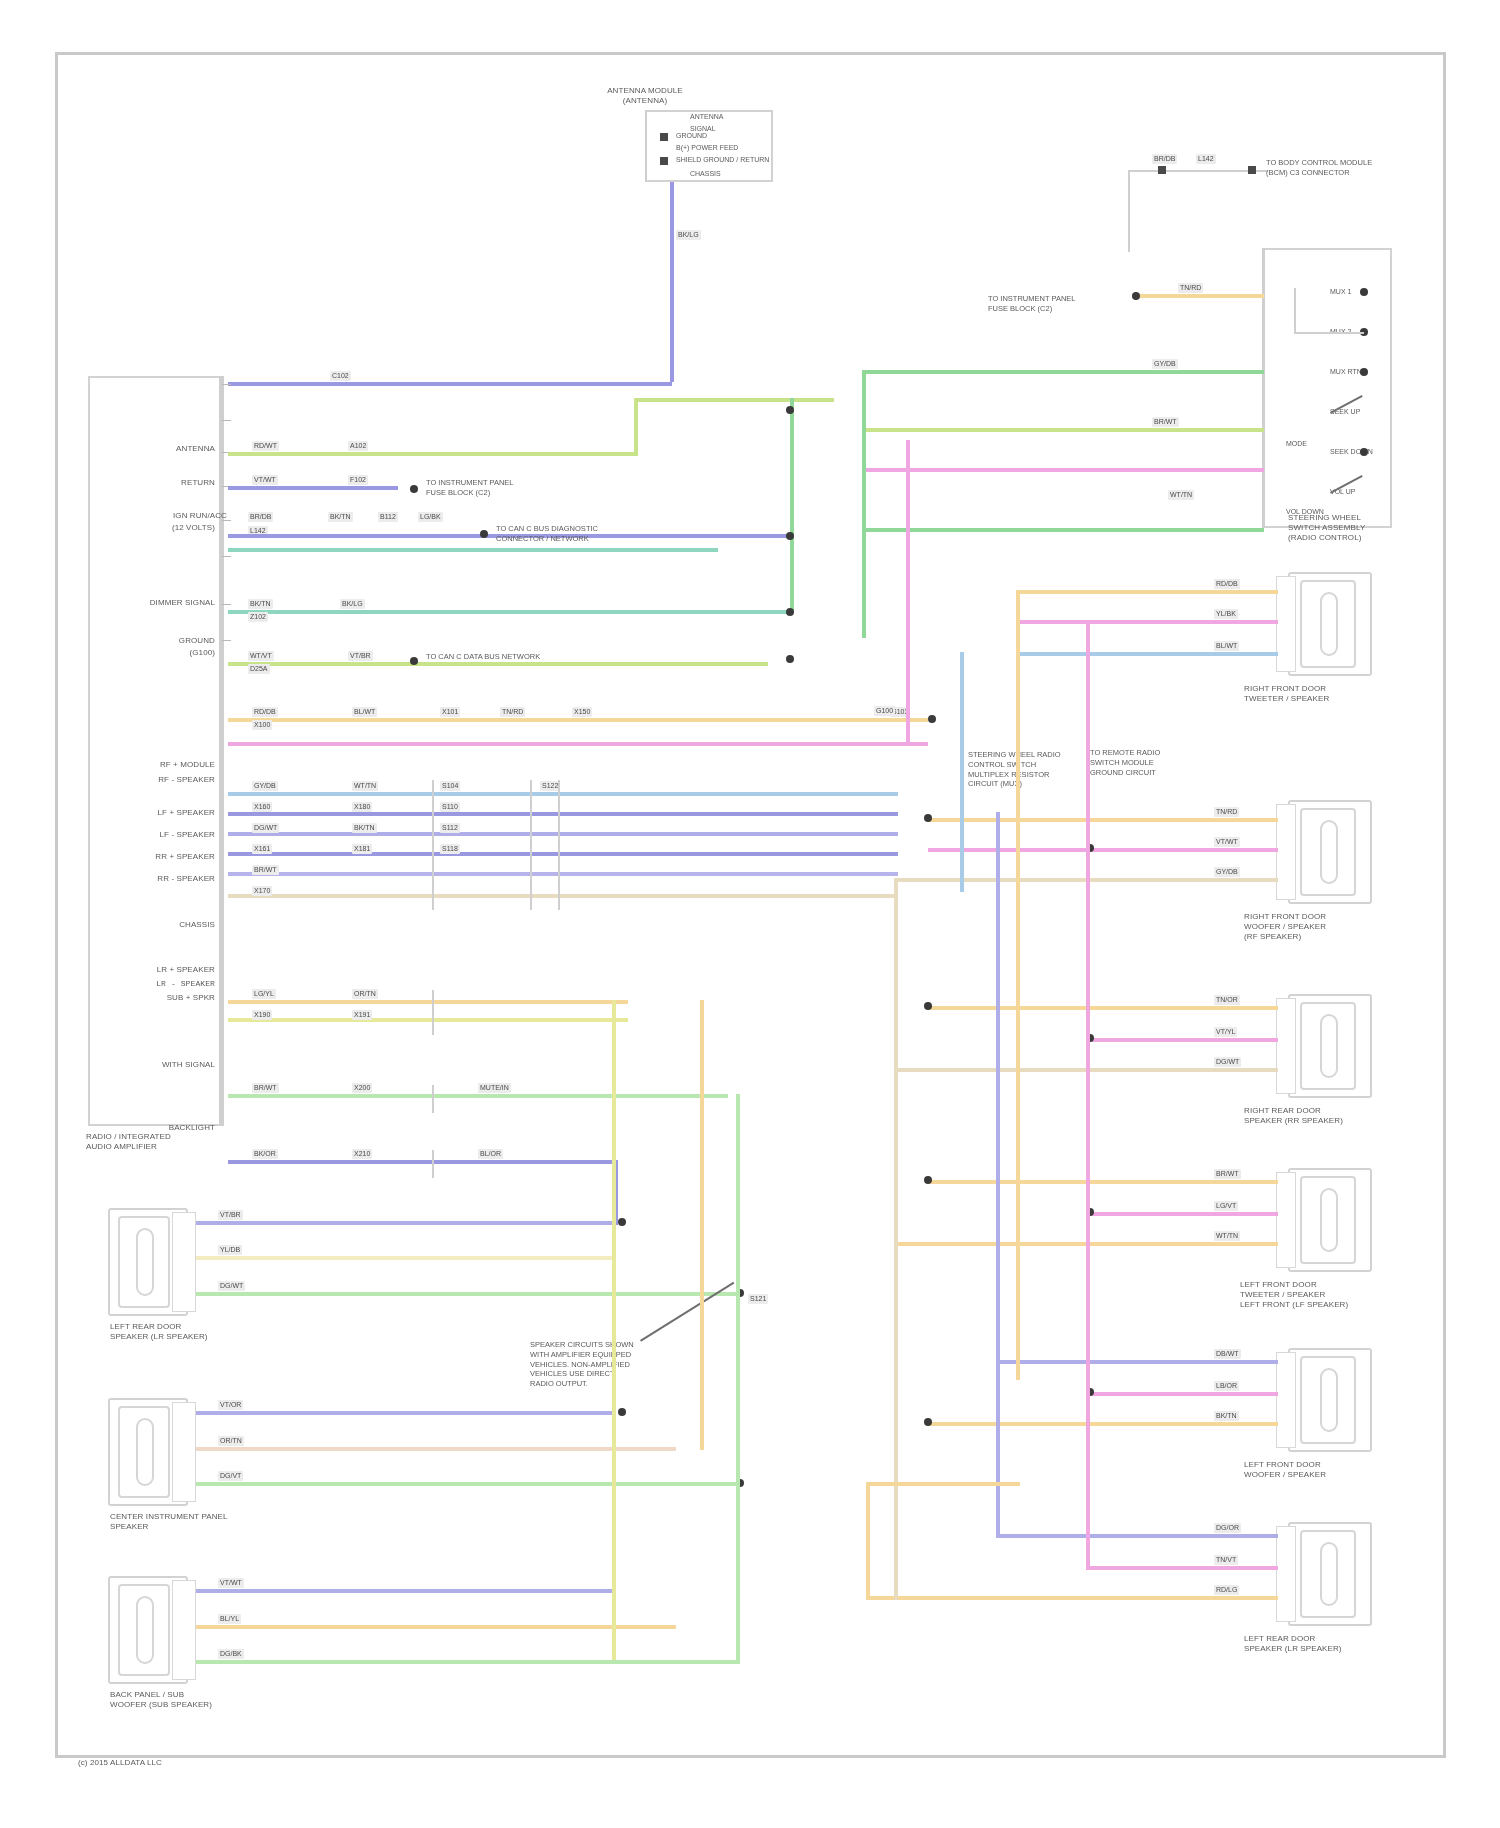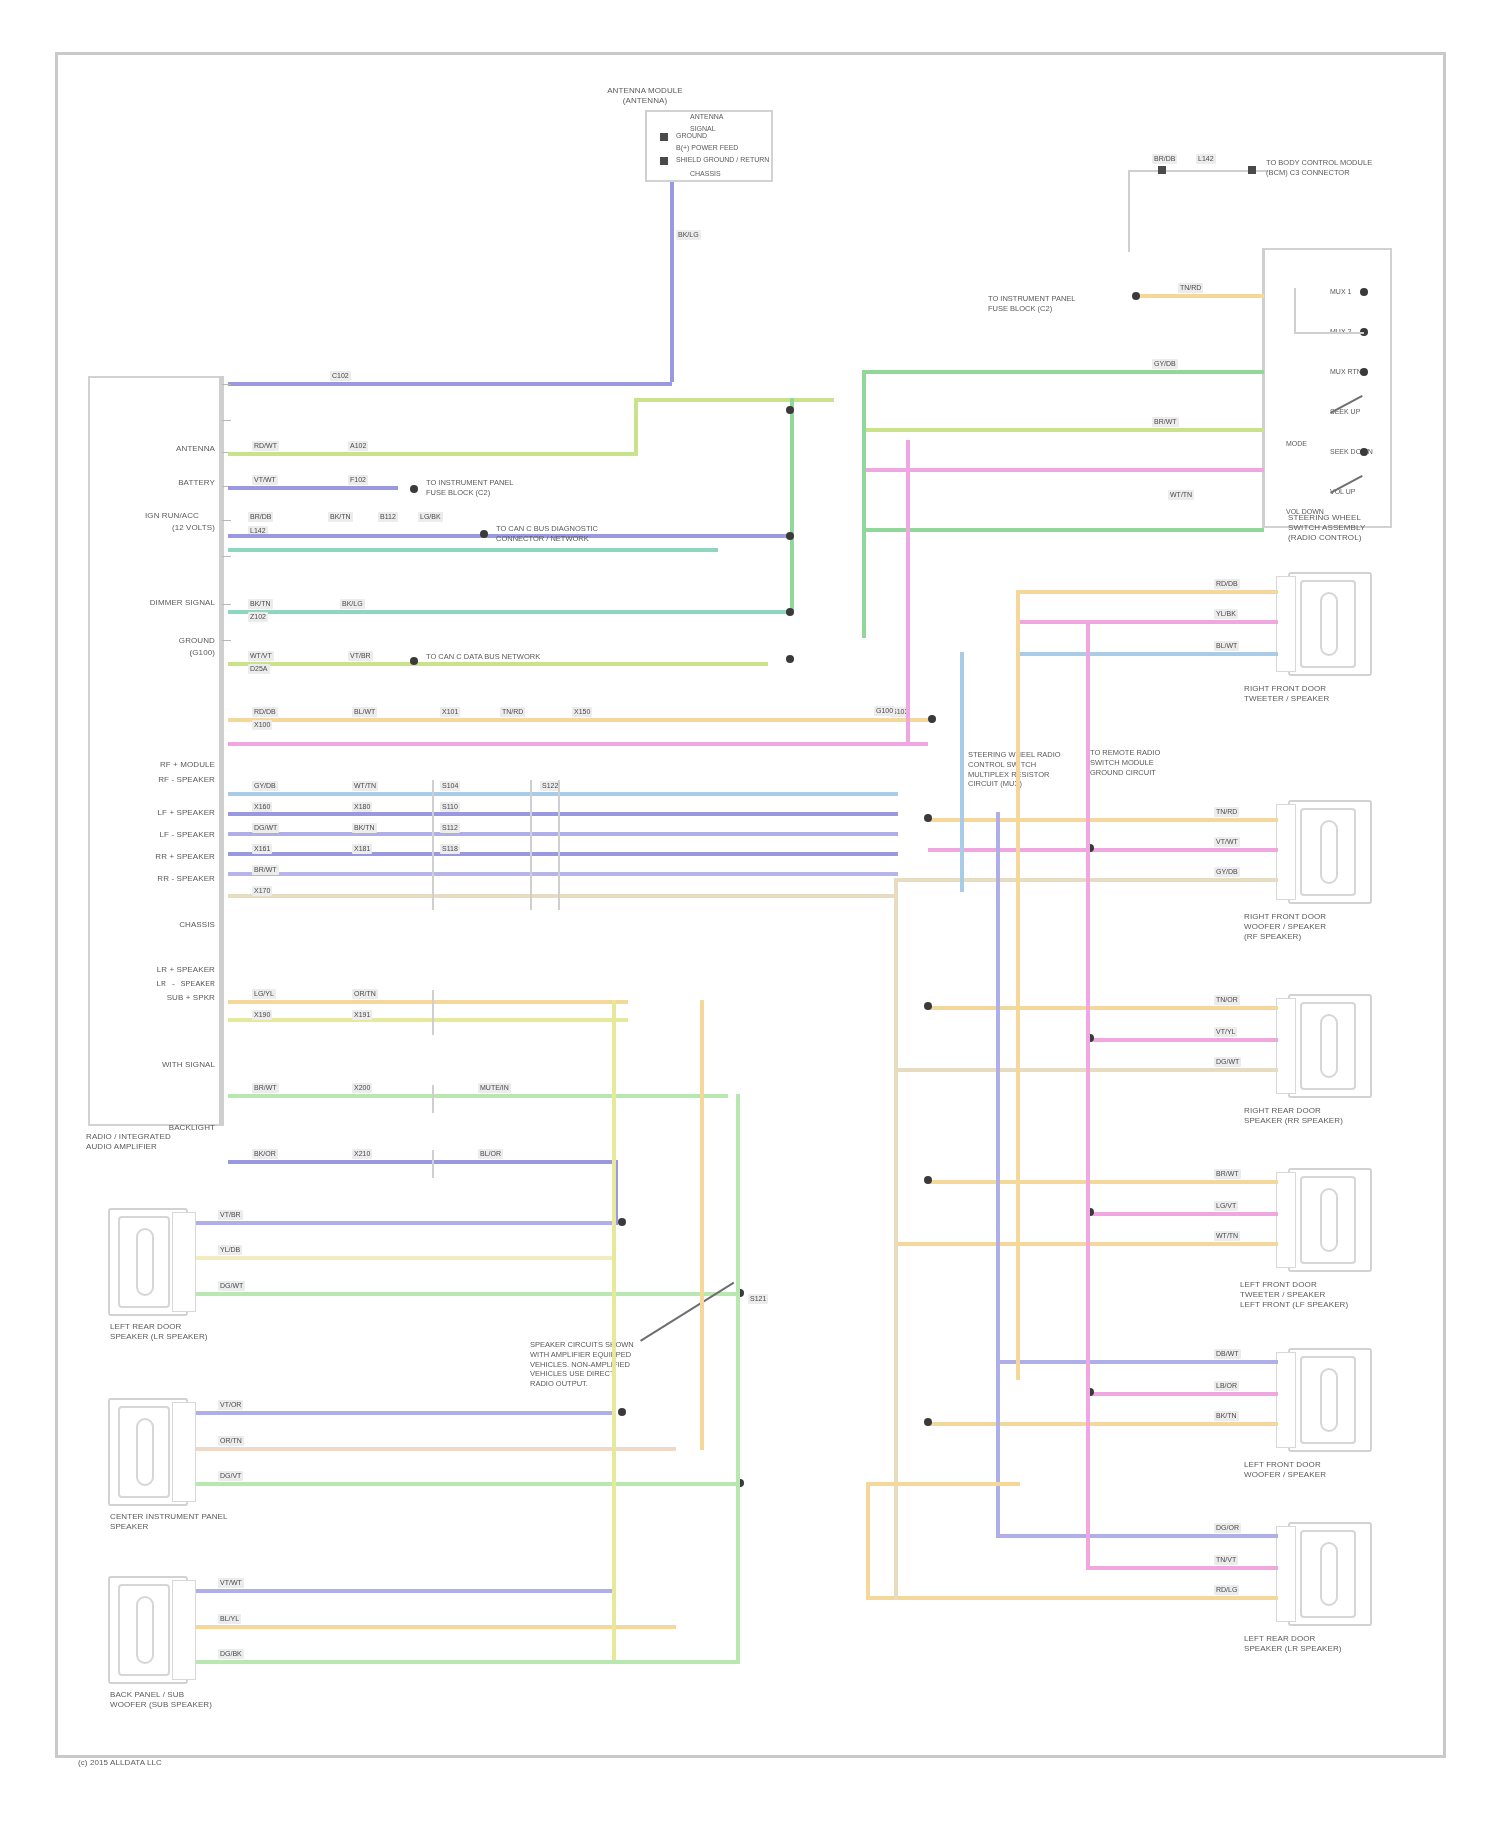--- a/index.html
+++ b/index.html
@@ -49,22 +49,22 @@
 <div class="wlbl" style="left:676px;top:230px;">BK/LG</div>
 <div class="wire h" style="left:228px;top:382px;width:444px;background:#9a98e0;"></div>
 <div class="wlbl" style="left:330px;top:371px;">C102</div>
 
 <div class="box" style="left:88px;top:376px;width:135px;height:750px;"></div>
 <div class="thin" style="left:219px;top:376px;width:5px;height:750px;"></div>
 <div class="lbl" style="left:86px;top:1132px;width:170px;">RADIO / INTEGRATED
 AUDIO AMPLIFIER</div>
 
 <div class="lbl r" style="left:110px;top:444px;width:105px;">ANTENNA</div>
-<div class="lbl r" style="left:110px;top:478px;width:105px;">BATTERY</div>
-<div class="lbl r" style="left:84px;top:511px;width:115px;">IGN RUN/ACC</div>
+<div class="lbl r" style="left:110px;top:478px;width:105px;">RETURN</div>
+<div class="lbl r" style="left:112px;top:511px;width:115px;">IGN RUN/ACC</div>
 <div class="lbl r" style="left:100px;top:523px;width:115px;">(12 VOLTS)</div>
 <div class="lbl r" style="left:100px;top:598px;width:115px;">DIMMER SIGNAL</div>
 <div class="lbl r" style="left:110px;top:636px;width:105px;">GROUND</div>
 <div class="lbl r" style="left:110px;top:648px;width:105px;">(G100)</div>
 <div class="lbl r" style="left:110px;top:760px;width:105px;">RF + MODULE</div>
 <div class="lbl r" style="left:110px;top:760px;width:105px;margin-top:15px;">RF - SPEAKER</div>
 <div class="lbl r" style="left:110px;top:808px;width:105px;">LF + SPEAKER</div>
 <div class="lbl r" style="left:110px;top:830px;width:105px;">LF - SPEAKER</div>
 <div class="lbl r" style="left:110px;top:852px;width:105px;">RR + SPEAKER</div>
 <div class="lbl r" style="left:110px;top:874px;width:105px;">RR - SPEAKER</div>

